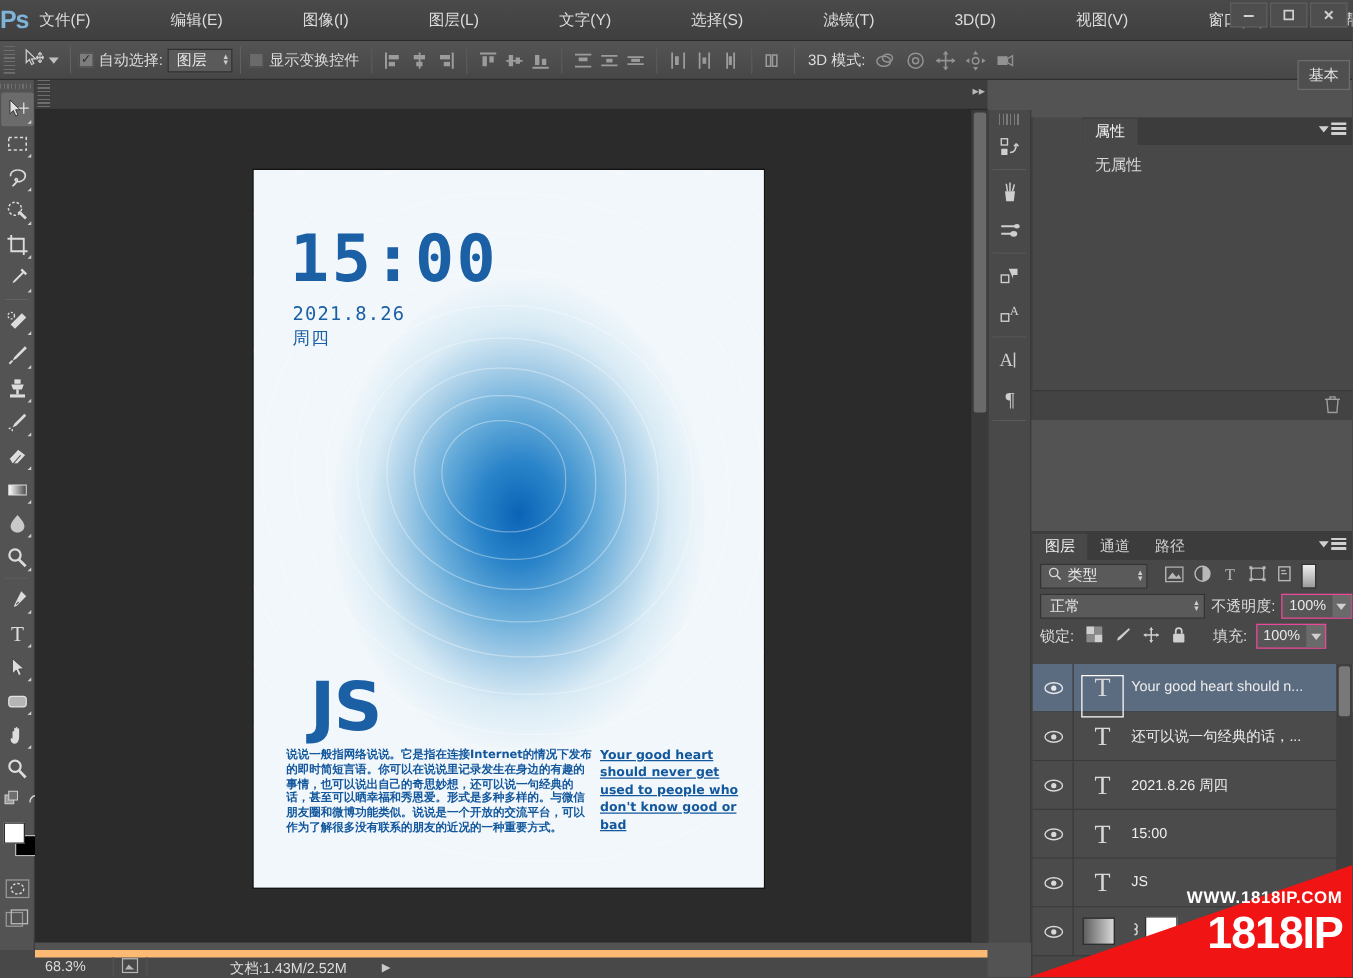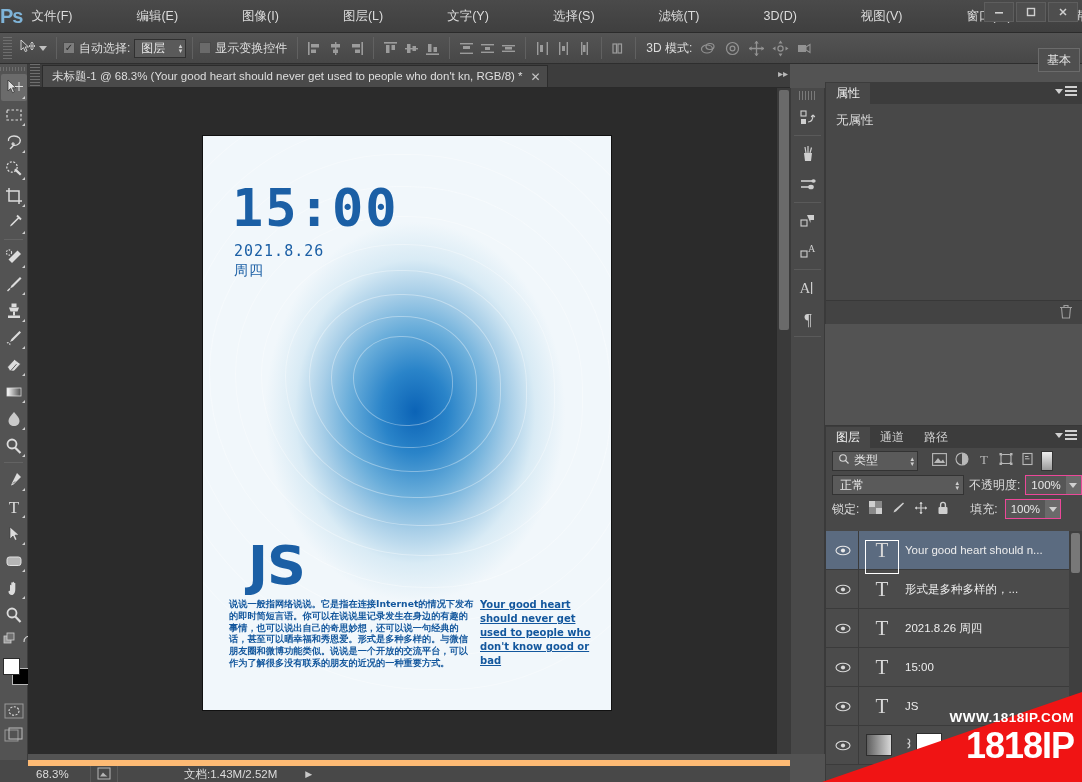--- a/index.html
+++ b/index.html
@@ -154,22 +154,22 @@
   }
   .rail .r-grip{ height:9px; margin:3px 8px 2px;
     background:repeating-linear-gradient(to right,#7a7a7a 0,#7a7a7a 1px,transparent 1px,transparent 3px);
     background-size:auto 100%;
   }
   .rail-btn{ width:33px; height:31px; display:flex; align-items:center; justify-content:center; }
   .rail-sep{ height:1px; margin:2px 3px; background:#3c3c3c; border-bottom:1px solid #5a5a5a;}
 
   
   .props{
-    position:absolute; top:82px; left:825px; width:257px; height:242px;
-    background:#484848; border-left:1px solid #3a3a3a;
+    position:absolute; top:94px; left:825px; width:257px; height:242px;
+    background:#484848; border-left:1px solid #3a3a3a;padding-left:40px;
   }
   .panel-tabs{
     height:22px; background:#3c3c3c; display:flex; align-items:flex-end; position:relative;
   }
   .panel-tab{
     height:21px; padding:0 10px; display:flex; align-items:center; font-size:12px;
     color:#cfcfcf; background:#3c3c3c;
   }
   .panel-tab.active{ background:#484848; color:#f0f0f0; }
   .panel-menu{ position:absolute; right:5px; top:4px; display:flex; align-items:center; gap:2px;}
@@ -640,24 +640,20 @@
       <svg width="20" height="16" viewBox="0 0 20 16">
           <rect x="1" y="3" width="13" height="11" fill="none" stroke="#9a9a9a" stroke-width="1"></rect>
           <rect x="5" y="1" width="13" height="11" fill="none" stroke="#bdbdbd" stroke-width="1"></rect>
         </svg>
     </div>
   </div>
   <div class="bottomfill"></div>
 
   <div class="tabstrip">
     <div class="grip2"></div>
-    <div class="doctab">
-      <span>未标题-1 @ 68.3% (Your good heart  should never get  used to people  who don't kn, RGB/8) *</span>
-      <span class="close">✕</span>
-    </div>
     <div class="arrow-r">▸▸</div>
   </div>
 
   <div class="canvasarea">
     <div class="poster">
       <div class="poster-bg"></div>
 
       <div class="wave2" style="left:150px;top:200px;width:100px;height:90px;"></div>
       <div class="wave2" style="left:128px;top:180px;width:146px;height:132px;"></div>
       <div class="wave2" style="left:106px;top:158px;width:192px;height:178px;"></div>
@@ -891,21 +887,21 @@
         <span class="eye">
           <svg width="16" height="11" viewBox="0 0 16 11">
               <ellipse cx="8" cy="5.5" rx="7" ry="4.3" fill="none" stroke="#d8d8d8" stroke-width="1.1"></ellipse>
               <circle cx="8" cy="5.5" r="2.1" fill="#d8d8d8"></circle>
             </svg>
         </span>
         <span class="lsep"></span>
         <span class="thumbwrap">
           <span class="tglyph">T</span>
         </span>
-        <span class="lname">形式是多种多样的，...</span>
+        <span class="lname">还可以说一句经典的话，...</span>
       </div>
 
       <div class="layer-item">
         <span class="eye">
           <svg width="16" height="11" viewBox="0 0 16 11">
               <ellipse cx="8" cy="5.5" rx="7" ry="4.3" fill="none" stroke="#d8d8d8" stroke-width="1.1"></ellipse>
               <circle cx="8" cy="5.5" r="2.1" fill="#d8d8d8"></circle>
             </svg>
         </span>
         <span class="lsep"></span>

